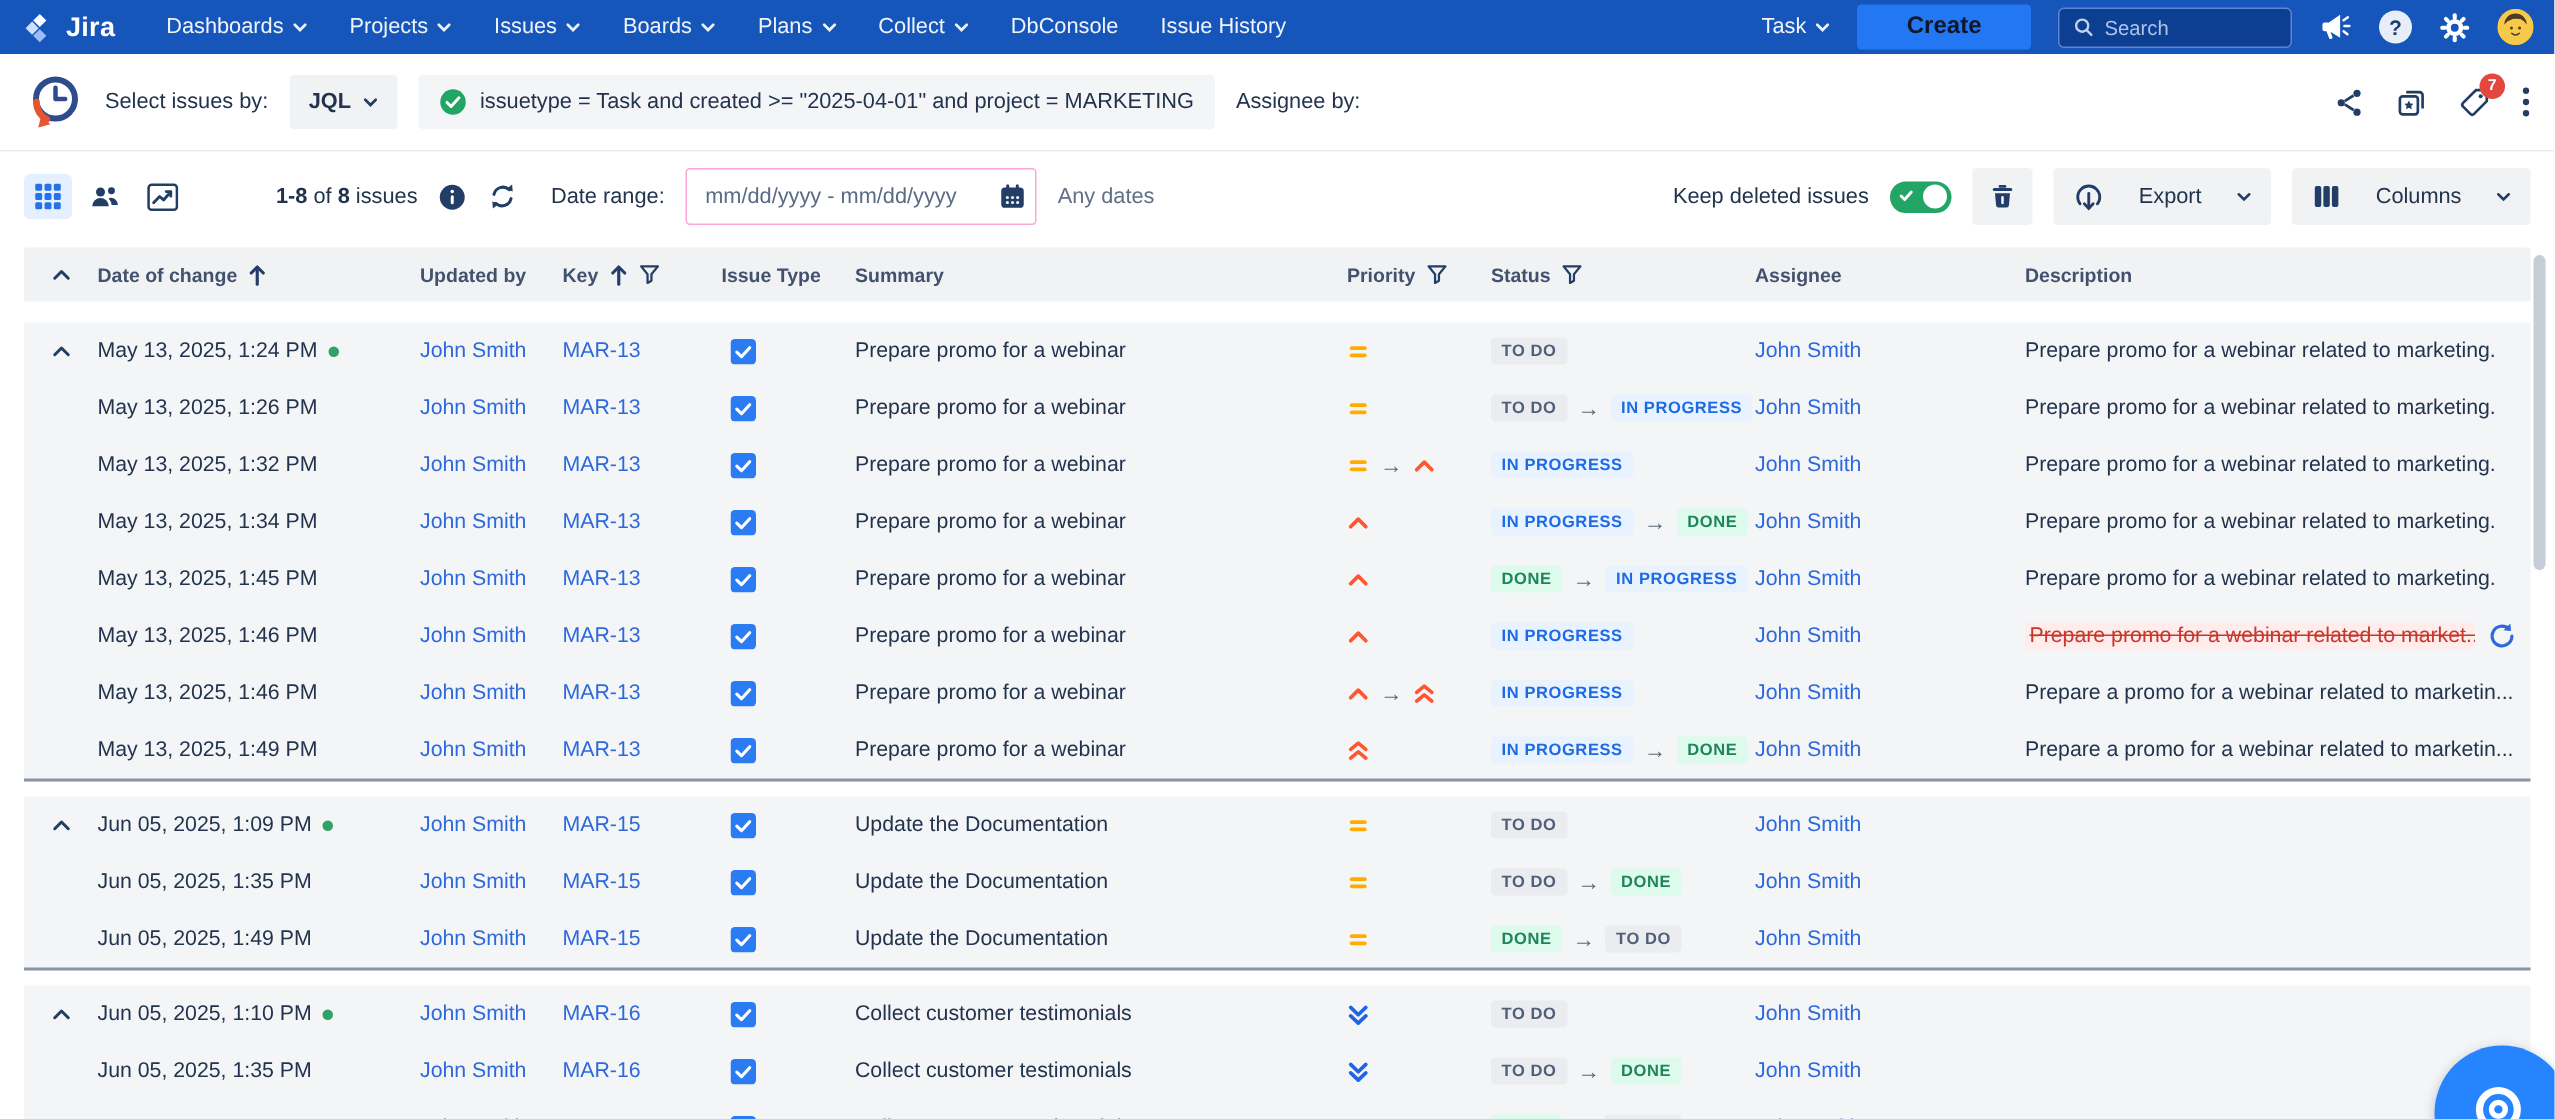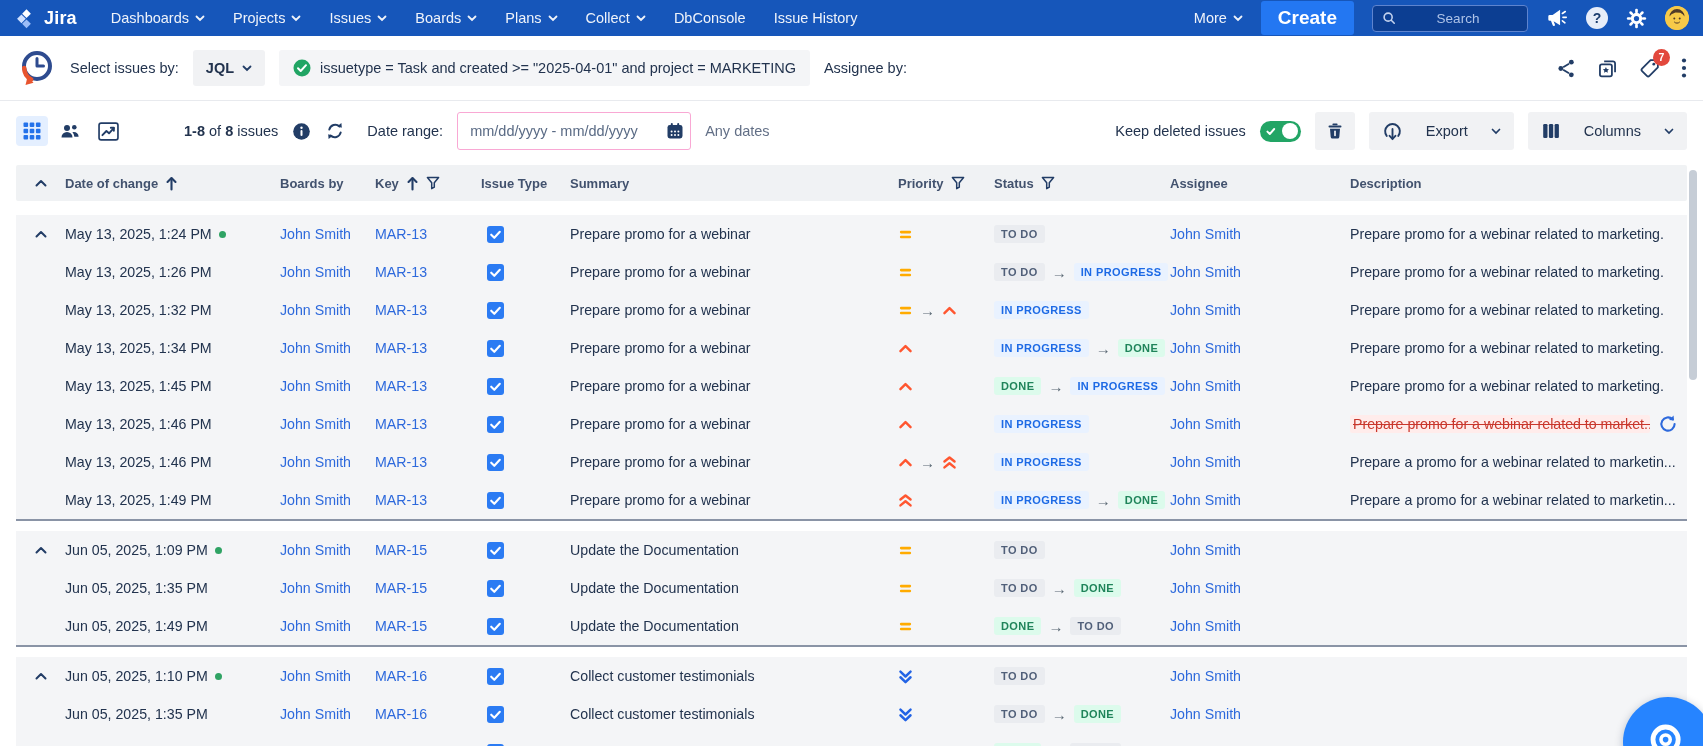--- a/index.html
+++ b/index.html
@@ -9,26 +9,26 @@
 
   
   .navbar { height:36px; background:var(--navbar,#1656BA); display:flex; align-items:center;
     padding:0 14px 0 16px; gap:0; color:#EFF3FA; }
   .brand { display:flex; align-items:center; gap:7px; margin-right:34px; }
   .brand-name { font-size:18px; font-weight:700; color:#fff; letter-spacing:.2px; }
   .nav-items { display:flex; align-items:center; gap:28px; }
   .nav-item { display:flex; align-items:center; gap:6px; font-size:14.5px; font-weight:500;
     color:#EFF3FA; cursor:pointer; white-space:nowrap;justify-content:flex-end; }
   .nav-right { margin-left:auto; display:flex; align-items:center; gap:18px; }
-  .create-btn { background:var(--create_button,#2377F2); color:#ffffff; font-weight:700; font-size:19px;
-    padding:6px 17px; border-radius:3px; border:none; cursor:pointer; }
+  .create-btn { background:var(--create_button,#2377F2); color:#0f172a; font-weight:700; font-size:16px;
+    padding:6px 33px; border-radius:3px; border:none; cursor:pointer; }
   .search-box { width:156px; height:27px; background:var(--navbar_search_bg,#0C3E92);
     border:1px solid #5E84CF; border-radius:4px; display:flex; align-items:center; gap:7px; padding:0 9px; }
   .search-box input { background:transparent; border:none; outline:none; color:#fca5a5;
-    font-size:13.5px; width:110px; font-family:inherit;text-align:center; }
+    font-size:13.5px; width:110px; font-family:inherit; }
   .search-box input::placeholder { color:#AEC3E8; }
   .nav-icon-btn { display:flex; align-items:center; justify-content:center; cursor:pointer; }
   .help-badge { width:22px; height:22px; border-radius:50%; background:#E7EDF9; color:#1C3D6E;
     font-weight:700; font-size:14px; display:flex; align-items:center; justify-content:center; }
   .avatar { width:24px; height:24px; border-radius:50%; background:#F7C948; overflow:hidden;
     display:flex; align-items:center; justify-content:center; }
 
   
   .filterbar { height:65px; display:flex; align-items:center; padding:0 16px; gap:14px;
     border-bottom:1px solid #E8EAEE; background:#fff; }
@@ -166,21 +166,21 @@
       </div>
       <div class="nav-item">
         <span>DbConsole</span>
       </div>
       <div class="nav-item">
         <span>Issue History</span>
       </div>
     </div>
   <div class="nav-right">
     <div class="nav-item">
-      <span>More</span>
+      <span>Task</span>
       <svg width="10" height="7" viewBox="0 0 10 7" fill="none" stroke="#EFF3FA" stroke-width="1.8" stroke-linecap="round">
           <path d="M1.5 1.5 5 5 8.5 1.5"></path>
         </svg>
     </div>
     <button class="create-btn">Create</button>
     <div class="search-box">
       <span style="display:flex">
         <svg width="14" height="14" viewBox="0 0 16 16" fill="none" stroke="#C3D2EE" stroke-width="1.8">
             <circle cx="7" cy="7" r="4.6"></circle>
             <path d="M10.6 10.6 14 14" stroke-linecap="round"></path>
@@ -412,21 +412,21 @@
     <div class="cell hcell">
       <span>Date of change</span>
       <span class="sort">
         <svg width="13" height="15" viewBox="0 0 13 15" fill="none" stroke="#223D66" stroke-width="2.1" stroke-linecap="round" stroke-linejoin="round">
           <path d="M6.5 13.5V2.5"></path>
           <path d="M2.5 6 6.5 2 10.5 6"></path>
         </svg>
       </span>
     </div>
     <div class="cell hcell">
-      <span>Boards by</span>
+      <span>Updated by</span>
     </div>
     <div class="cell hcell">
       <span>Key</span>
       <span class="sort">
         <svg width="13" height="15" viewBox="0 0 13 15" fill="none" stroke="#223D66" stroke-width="2.1" stroke-linecap="round" stroke-linejoin="round">
           <path d="M6.5 13.5V2.5"></path>
           <path d="M2.5 6 6.5 2 10.5 6"></path>
         </svg>
       </span>
       <span class="funnel">

